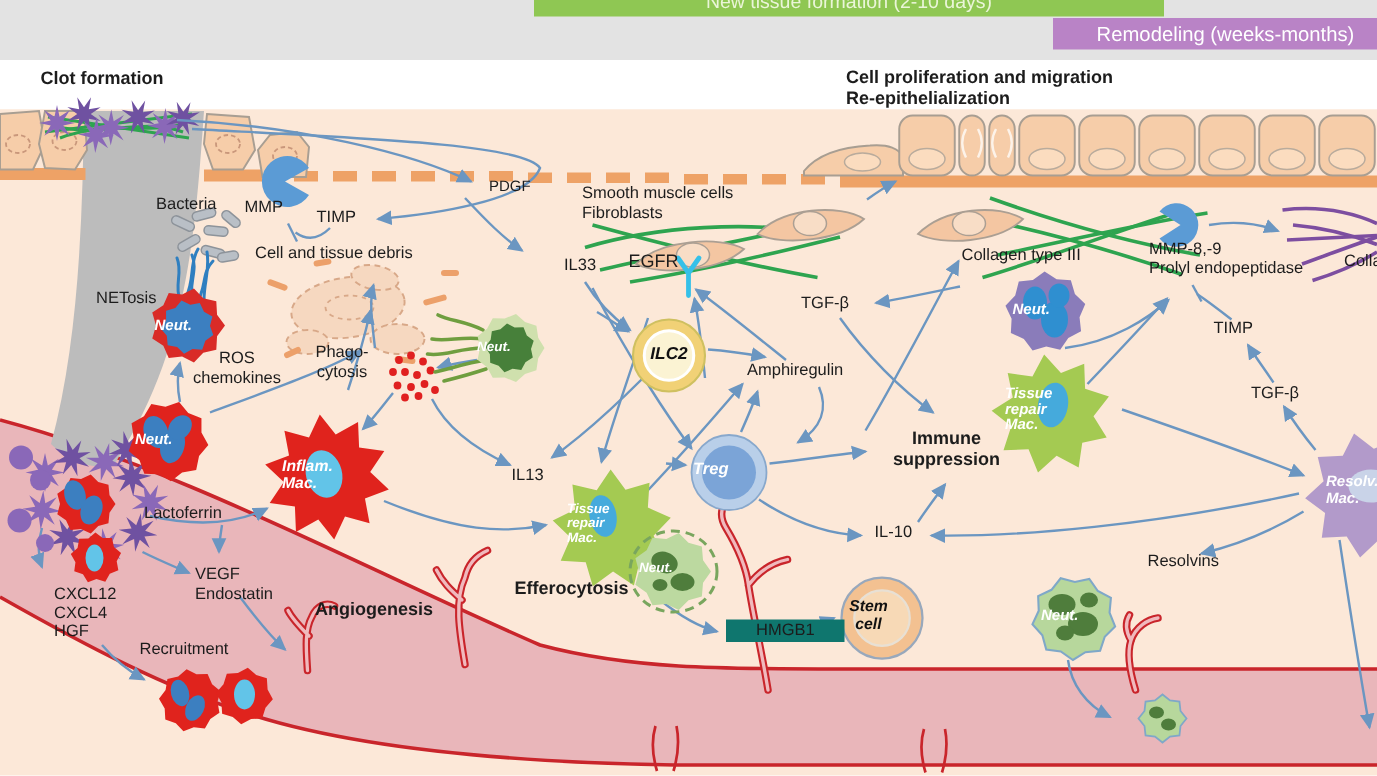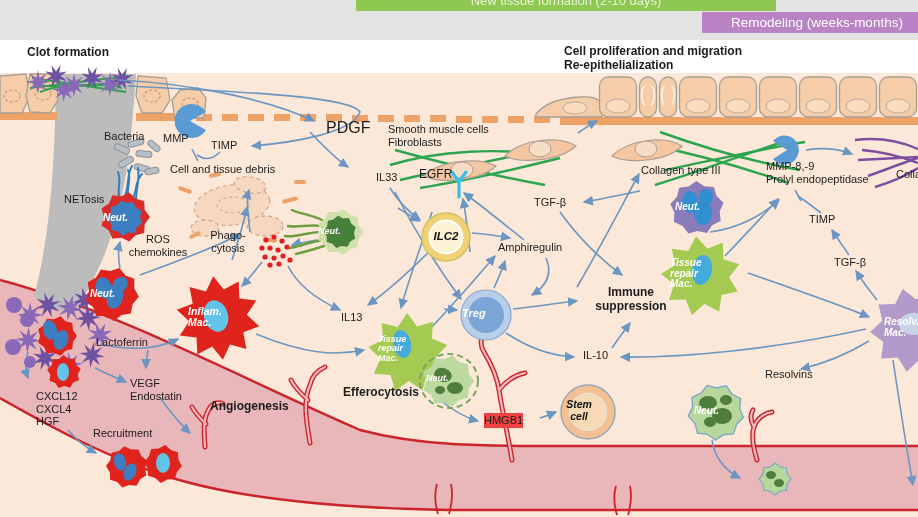--- a/index.html
+++ b/index.html
@@ -13,21 +13,21 @@
   #banner-purple{left:702px;top:12px;width:230px;height:21px;background:var(--c-purple,#b983c6);}
   #banner-purple span{display:block;font-size:13.5px;line-height:21px;}
   svg{position:absolute;left:0;top:0;}
   .lbl{position:absolute;font-size:11px;color:#1c1c1c;white-space:pre-line;line-height:1.15;}
   .b{font-weight:bold;font-size:12px;}
   .c{text-align:center;}
   .i{}
   .w{color:#fff;font-weight:bold;font-style:italic;font-size:10px;text-align:left;line-height:1.05;}
   .w9{font-size:9px;}
   .dk{color:#111;font-weight:bold;font-style:italic;}
-  .whitebg{background:#ef4444;padding:1px 0;}
+  .whitebg{background:#0f766e;padding:1px 20px;}
   .ar{stroke:#6b96c1;stroke-width:1.6;fill:none;marker-end:url(#arr);}
   .ln{stroke:#6b96c1;stroke-width:1.6;fill:none;}
 </style>
 </head>
 <body>
 
 <div id="fig">
   <div class="band-gray"></div>
   <div class="band-white"></div>
   <div class="banner" id="banner-green">
@@ -399,21 +399,21 @@
   <div class="lbl" style="left:341px;top:311px">IL13</div>
   <div class="lbl" style="left:96px;top:336px">Lactoferrin</div>
   <div class="lbl" style="left:130px;top:377px">VEGF
 Endostatin</div>
   <div class="lbl" style="left:36px;top:390px">CXCL12
 CXCL4
 HGF</div>
   <div class="lbl" style="left:93px;top:427px">Recruitment</div>
   <div class="lbl b" style="left:210px;top:400px">Angiogenesis</div>
   <div class="lbl b" style="left:343px;top:386px">Efferocytosis</div>
-  <div class="lbl" style="left:326px;top:119px;font-size:16px">PDGF</div>
+  <div class="lbl" style="left:326px;top:119px;font-size:10px">PDGF</div>
   <div class="lbl i" style="left:388px;top:123px">Smooth muscle cells
 Fibroblasts</div>
   <div class="lbl" style="left:376px;top:171px">IL33</div>
   <div class="lbl" style="left:419px;top:168px;font-size:12px">EGFR</div>
   <div class="lbl" style="left:534px;top:196px">TGF-β</div>
   <div class="lbl" style="left:498px;top:241px">Amphiregulin</div>
   <div class="lbl b c" style="left:588px;top:285px;width:86px;line-height:1.2">Immune
 suppression</div>
   <div class="lbl" style="left:583px;top:349px">IL-10</div>
   <div class="lbl whitebg" style="left:484px;top:413px">HMGB1</div>

